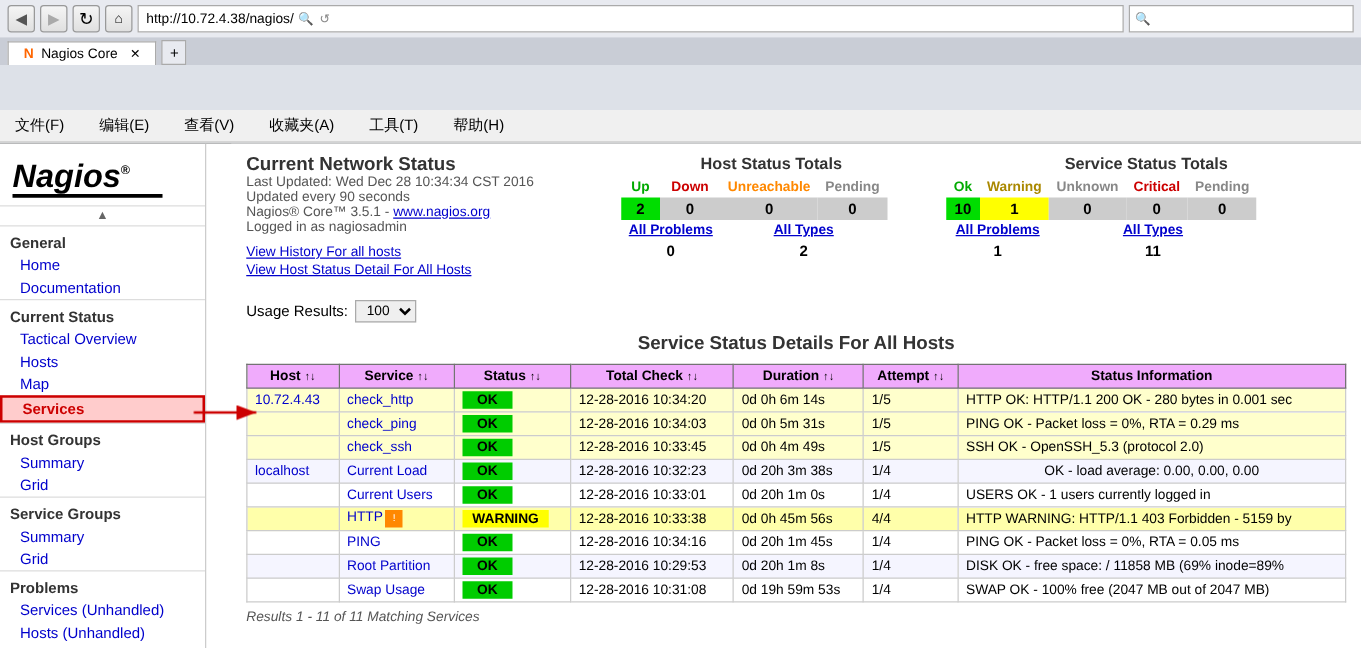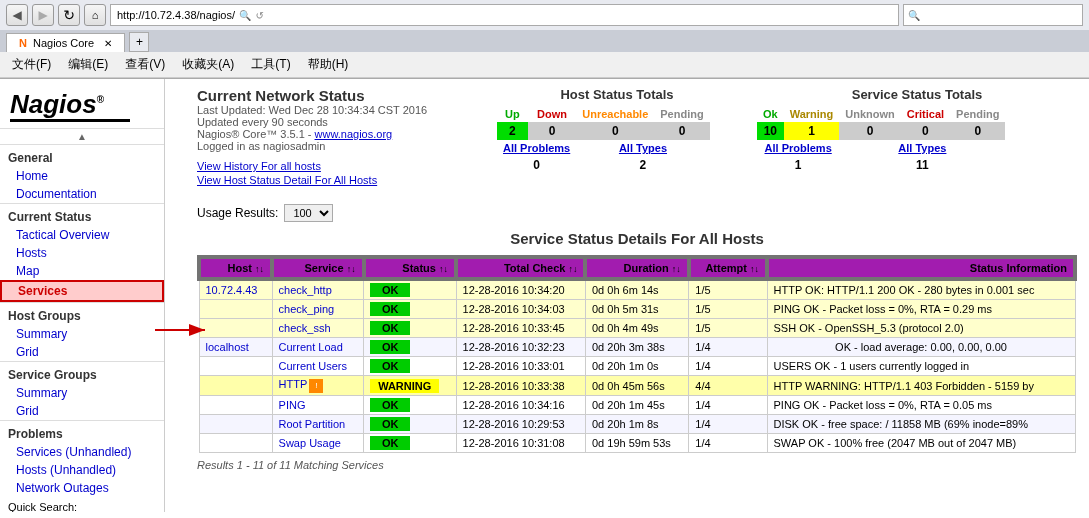--- a/index.html
+++ b/index.html
@@ -8,21 +8,21 @@
     
     .browser-chrome { background: #dde1e8; border-bottom: 1px solid #aaa; }
     .browser-toolbar { display: flex; align-items: center; padding: 4px 6px; gap: 4px; background: #e8eaf0; }
     .browser-btn { width: 22px; height: 22px; border-radius: 3px; border: 1px solid #999; background: linear-gradient(#f5f5f5, #e0e0e0); display: flex; align-items: center; justify-content: center; cursor: pointer; font-size: 12px; }
     .browser-btn.back { color: #555; }
     .browser-btn.forward { color: #aaa; }
     .address-bar { flex: 1; height: 22px; border: 1px solid #aaa; background: #fff; padding: 0 6px; font-size: 11px; display: flex; align-items: center; }
     .tab-bar { display: flex; align-items: flex-end; padding: 2px 6px 0; background: #c9cdd6; }
     .tab { background: #fff; border: 1px solid #aaa; border-bottom: none; padding: 3px 12px; font-size: 11px; display: flex; align-items: center; gap: 6px; }
     .tab-close { margin-left: 4px; font-size: 10px; cursor: pointer; }
-    .menu-bar { background: #f0f0f0; border-bottom: 1px solid #ccc; padding: 2px 8px; display: flex; gap: 9px; font-size: 12px; }
+    .menu-bar { background: #f0f0f0; border-bottom: 1px solid #ccc; padding: 2px 8px; display: flex; gap: 20px; font-size: 12px; margin-top: 36px; }
     .menu-bar span { cursor: pointer; padding: 2px 4px; }
 
     
     .main-layout { display: flex; height: calc(518px - 85px); gap: 20px; }
 
     
     .sidebar { width: 165px; min-width: 165px; background: #fff; border-right: 1px solid #ccc; overflow-y: auto; padding: 4px 0; }
     .sidebar-logo { padding: 8px 10px 6px; border-bottom: 1px solid #ddd; display: flex; align-items: center; gap: 4px; }
     .sidebar-section-title { font-weight: bold; font-size: 12px; padding: 6px 8px 2px; color: #333; border-top: 1px solid #ddd; }
     .sidebar-item { padding: 2px 8px 2px 16px; font-size: 12px; }
@@ -60,21 +60,21 @@
     .view-links { margin-bottom: 10px; }
     .view-links a { color: #0000cc; font-size: 11px; display: block; margin-bottom: 2px; }
 
     
     .limit-row { display: flex; align-items: center; gap: 6px; margin-bottom: 8px; font-size: 12px; }
     .limit-row select { border: 1px solid #aaa; padding: 1px 4px; font-size: 11px; }
 
     
     .service-detail-title { font-size: 15px; font-weight: bold; color: #333; text-align: center; margin-bottom: 8px; }
     .detail-table { border-collapse: collapse; width: 100%; font-size: 11px; }
-    .detail-table th { background: #a21caf; border: 4px solid #737373; padding: 3px 6px; text-align: right; cursor: pointer; }
+    .detail-table th { background: #f0abfc; border: 1px solid #737373; padding: 3px 6px; text-align: center; cursor: pointer; }
     .detail-table th .sort-arrows { font-size: 9px; }
     .detail-table td { border: 1px solid #ccc; padding: 2px 6px; vertical-align: middle; }
     .detail-table tr:nth-child(even) { background: #f5f5ff; }
     .detail-table tr:nth-child(odd) { background: #ffffff; }
     .status-ok { background: #00cc00; color: #000; font-weight: bold; padding: 1px 8px; text-align: center; display: inline-block; min-width: 40px; }
     .status-warning { background: #ffff00; color: #000; font-weight: bold; padding: 1px 8px; text-align: center; display: inline-block; min-width: 60px; }
     .host-link { color: #0000cc; text-decoration: none; }
     .service-link { color: #0000cc; text-decoration: none; }
     .results-footer { font-size: 11px; color: #555; margin-top: 6px; font-style: italic; }
     .nagios-icon { display: inline-block; width: 14px; height: 14px; background: #ff8800; font-size: 8px; text-align: center; line-height: 14px; color: #fff; margin-left: 2px; cursor: pointer; }

